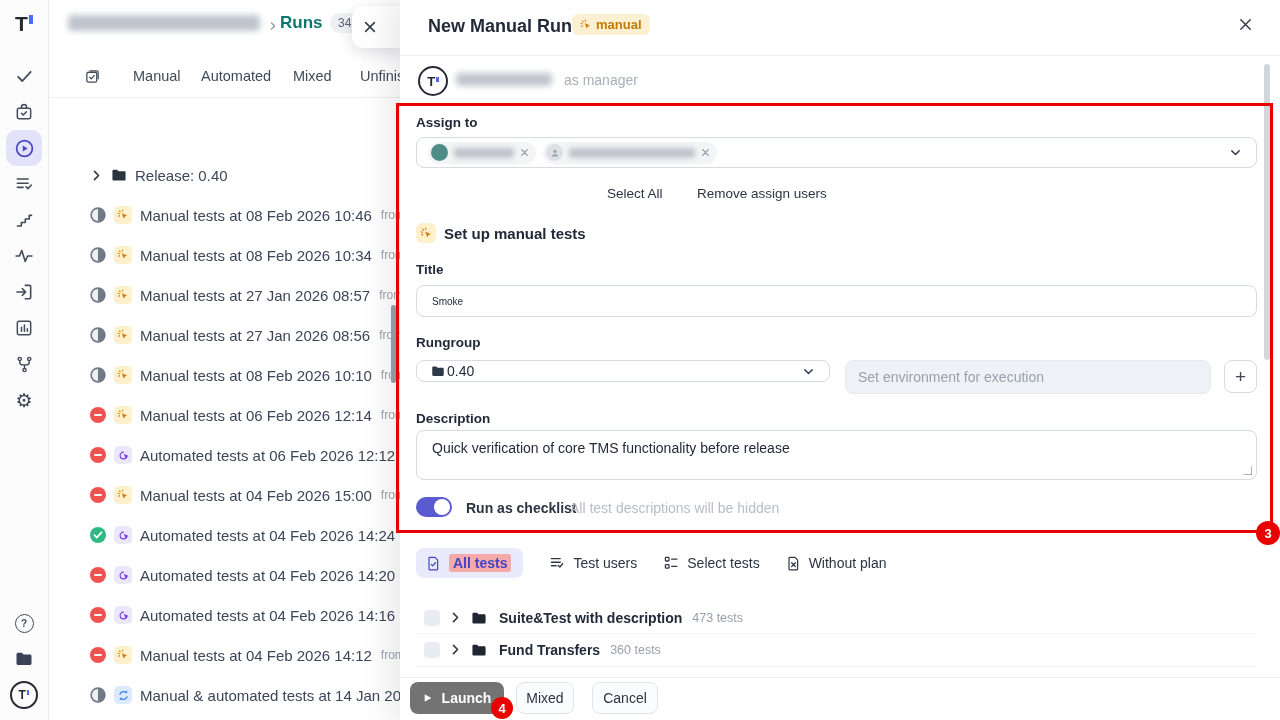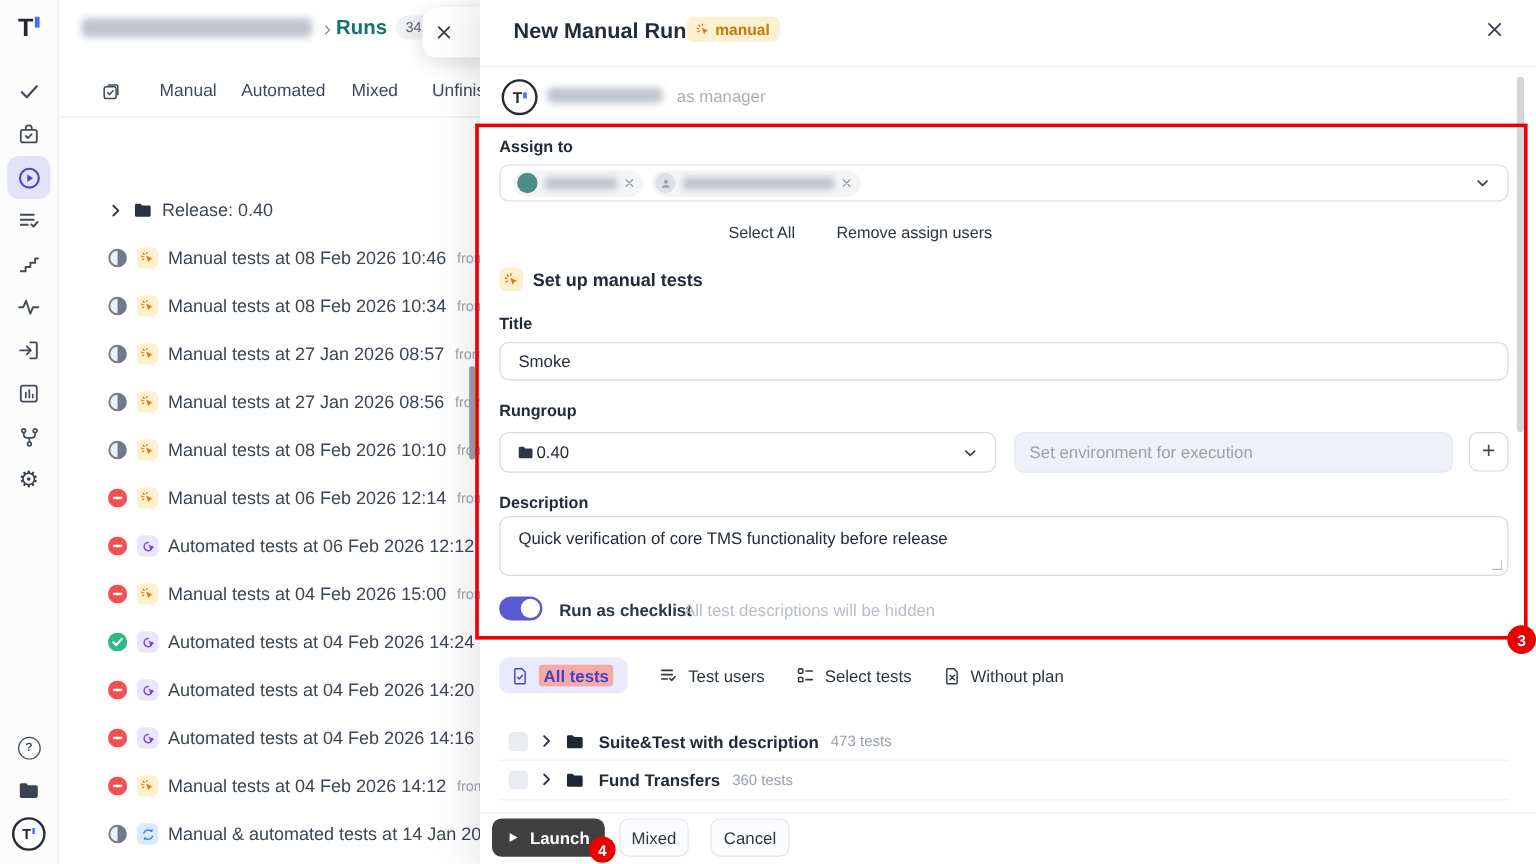--- a/index.html
+++ b/index.html
@@ -68,23 +68,23 @@
   .chip .blurbar{height:10px;border-radius:3px;filter:blur(2.5px)}
   .chip-x{color:#8b93a0;display:flex}
   .assign-chevron{margin-left:auto;display:flex}
   .auto-pill{position:absolute;left:16px;top:180px;height:28px;border:1px solid #d6dae1;border-radius:15px;
              background:#fff;display:flex;align-items:center;gap:7px;padding:0 12px;box-sizing:border-box;
              font-size:13.5px;color:#232b3a;font-weight:500}
   .link-btn{position:absolute;top:186px;font-size:13.5px;font-weight:500;color:#2b3442;cursor:pointer}
   .setup-ic{position:absolute;left:16px;top:223px;width:20px;height:20px;border-radius:6px;
             background:#fdf0cd;display:flex;align-items:center;justify-content:center}
   .setup-h{position:absolute;left:44px;top:225px;font-size:15px;font-weight:700;color:#222a39}
-  .title-input{left:16px;top:285px;width:841px;height:32px;padding:0 15px;font-size:14px;color:#232b3a;
+  .title-input{left:16px;top:285px;width:841px;height:32px;padding:0 15px;font-size:10px;color:#232b3a;
                font-family:"Liberation Sans",sans-serif;outline:none}
-  .rg-select{left:16px;top:360px;width:414px;height:34px;display:flex;align-items:center;padding:0 14px;gap:2px;
+  .rg-select{left:16px;top:360px;width:414px;height:22px;display:flex;align-items:center;padding:0 14px;gap:2px;
              font-size:14px;color:#232b3a}
   .env-input{position:absolute;left:445px;top:360px;width:366px;height:34px;background:#eef1f6;
              border:1px solid #e5e9f0;border-radius:8px;box-sizing:border-box;padding:0 12px;font-size:14px;
              color:#6b7382;font-family:"Liberation Sans",sans-serif;outline:none}
   .env-input::placeholder{color:#9aa1ac}
   .plus-btn{left:824px;top:360px;width:33px;height:33px;display:flex;align-items:center;justify-content:center;
             font-size:19px;font-weight:400;color:#3f4856;cursor:pointer}
   .desc-box{left:16px;top:430px;width:841px;height:50px;padding:9px 15px;font-size:14px;color:#232b3a;overflow:hidden}
   .resize-h{position:absolute;right:4px;bottom:4px;width:8px;height:8px;
             border-right:1.5px solid #aab1bb;border-bottom:1.5px solid #aab1bb;
@@ -100,21 +100,21 @@
   .m-tab+.m-tab{margin-left:26px}
   .tree-row{position:absolute;left:0;width:857px;height:31px;display:flex;align-items:center;
             padding-left:24px;box-sizing:border-box;gap:9px}
   .tree-cb{width:16px;height:16px;background:#e9ecf0;border-radius:4px;flex:none;cursor:pointer}
   .tree-label{font-size:14px;font-weight:600;color:#222a39;margin-left:3px}
   .tree-count{font-size:12.5px;color:#98a0ab;margin-left:1px}
   .tree-div{position:absolute;left:16px;width:841px;height:1px;background:#f1f3f5}
   .foot-div{position:absolute;left:0;top:677px;width:880px;height:1px;background:#eef0f2}
   .btn{position:absolute;top:682px;height:32px;border-radius:8px;display:flex;align-items:center;
        justify-content:center;font-size:14px;font-weight:600;cursor:pointer;box-sizing:border-box}
-  .btn-launch{left:10px;width:94px;background:#404040;color:#fff;gap:9px}
+  .btn-launch{left:10px;width:94px;background:#737373;color:#fff;gap:9px}
   .btn-plain{background:#fbfcfd;border:1px solid #e1e4e9;color:#2b3442;font-weight:500}
   .btn-save{left:116px;width:58px}
   .btn-cancel{left:192px;width:66px}
   
   .anno-rect{position:absolute;left:396px;top:103px;width:877px;height:430px;border:3px solid #e90000;
              box-sizing:border-box;z-index:20;pointer-events:none}
   .anno-badge{position:absolute;width:24px;height:24px;border-radius:50%;background:#e90000;color:#fff;
               font-size:13px;font-weight:700;display:flex;align-items:center;justify-content:center;z-index:21}
   .badge3{left:1256px;top:521px}
   .badge4{left:491px;top:697px;width:22px;height:22px}

